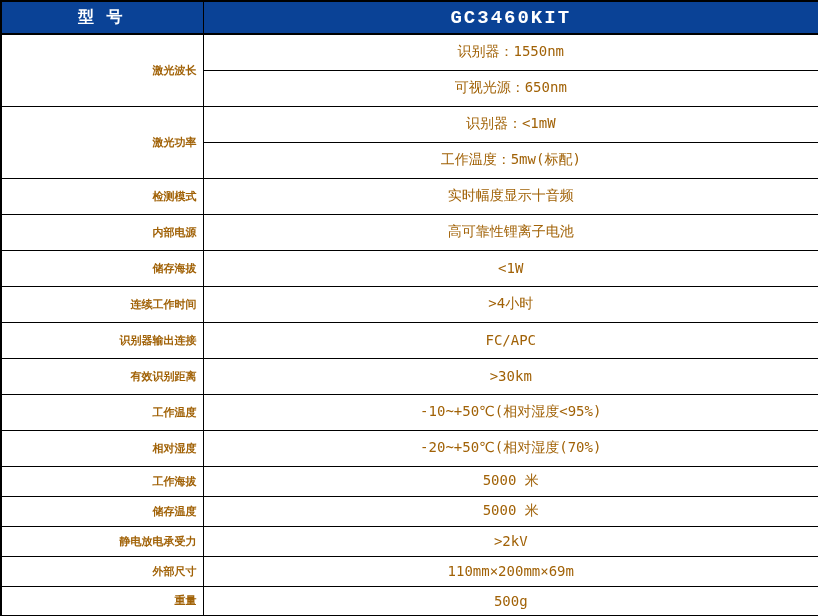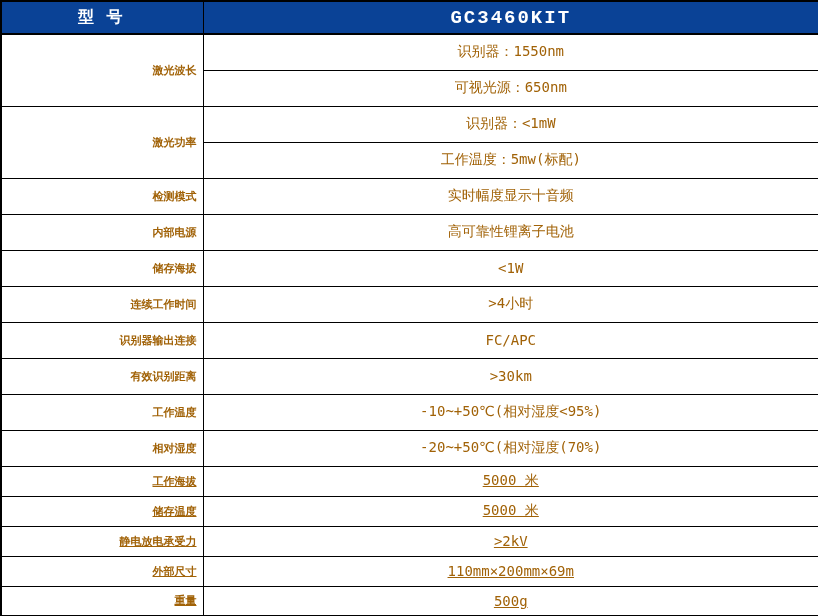--- a/index.html
+++ b/index.html
@@ -49,21 +49,21 @@
     font-family: "Liberation Sans", "DejaVu Sans", sans-serif;
     text-align: right;
   }
   td.value {
     font-size: 14px;
     font-family: "DejaVu Sans Mono", "Liberation Mono", "DejaVu Sans", monospace;
     font-weight: 500;
   }
   tr.r-sub  td { height: 36px; }
   tr.r-mid  td { height: 36px; }
-  tr.r-slim td { height: 30px; text-decoration: underline; }
+  tr.r-slim td { height: 30px; }
 </style>
 </head>
 <body>
 
 <table class="spec">
   <colgroup>
     <col class="c-label">
     <col class="c-value">
   </colgroup>
 

